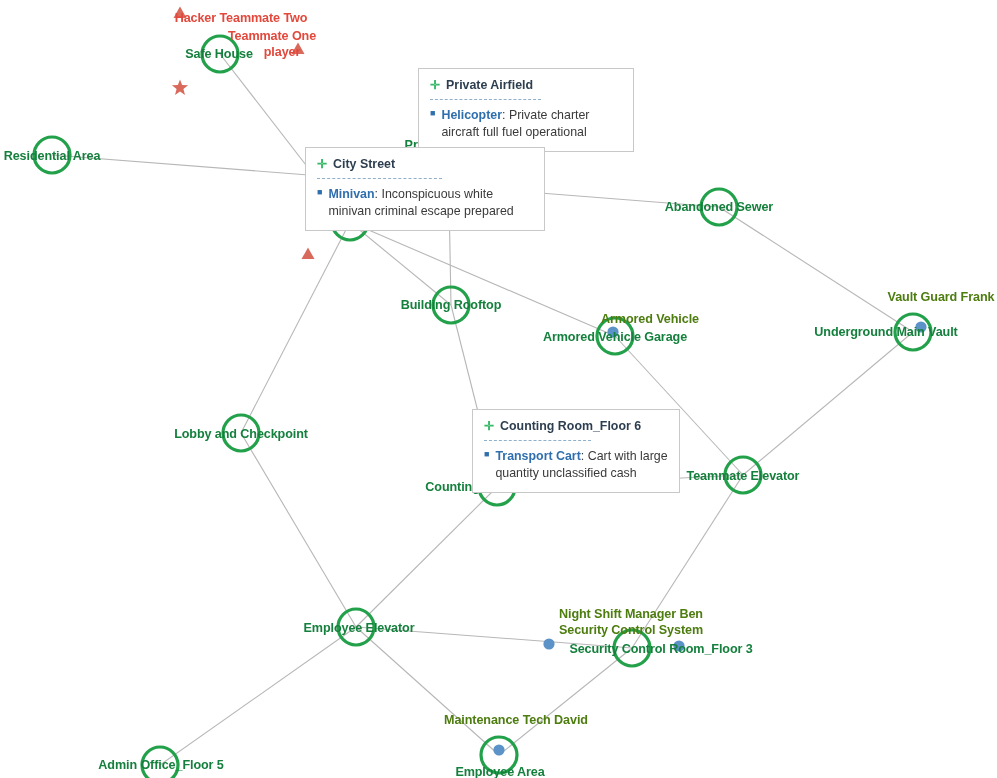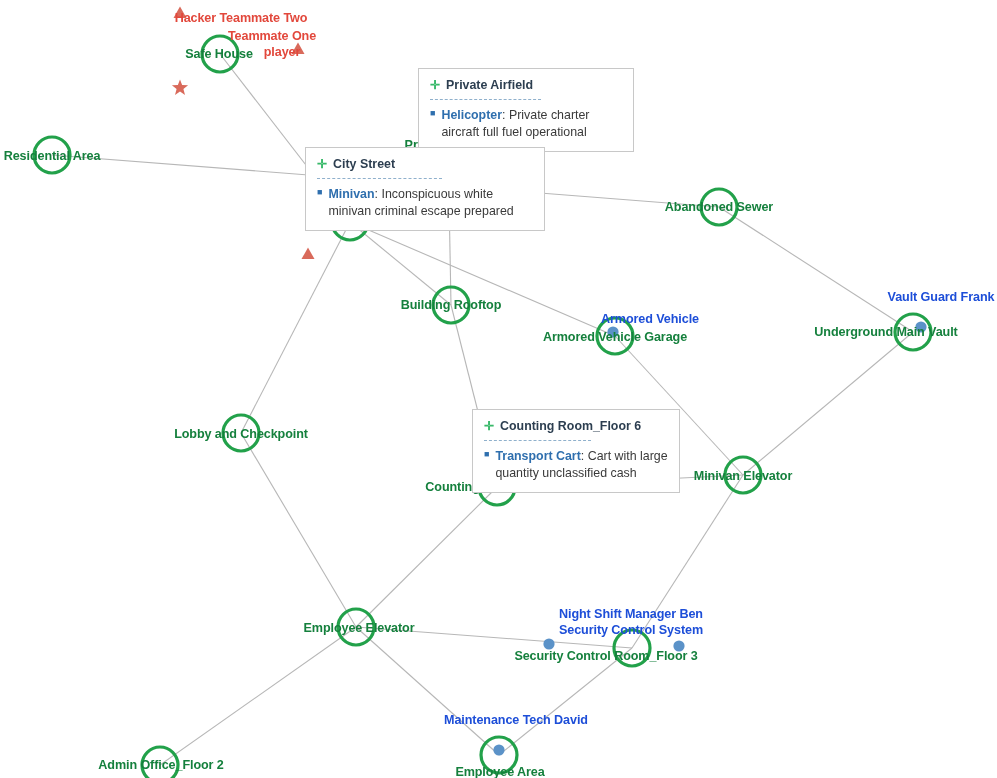--- a/index.html
+++ b/index.html
@@ -13,21 +13,21 @@
   svg.graph{position:absolute;left:0;top:0;width:997px;height:778px;}
   .edge{stroke:#b7b7b7;stroke-width:1.1;fill:none;}
   .node-ring{fill:none;stroke:#22A14A;stroke-width:3.2;}
   .item-dot{fill:#5B92C8;}
   .marker-tri{fill:#d96a5b;}
   .marker-star{fill:#d96a5b;}
 
   .lbl{position:absolute;white-space:nowrap;transform:translate(-50%,-50%);
        font-weight:bold;letter-spacing:-0.1px;}
   .lbl-node{color:#15803d;font-size:12.6px;}
-  .lbl-item{color:#1d4ed8;font-size:12.6px;text-align:center;}
+  .lbl-item{color:#4d7c0f;font-size:12.6px;text-align:center;}
   .lbl-player{color:#e2483c;font-size:12.6px;}
   .lbl-ghost{color:#cfe3f2;font-size:12.6px;}
 
   .tooltip{position:absolute;background:#ffffff;border:1px solid #c8c8c8;
            box-sizing:border-box;padding:9px 11px 10px 11px;}
   .tt-head{font-size:12.4px;font-weight:bold;color:#2c3e50;
            display:flex;align-items:center;gap:6px;line-height:1.15;}
   .tt-plus{color:#39b96a;font-size:12px;font-weight:bold;line-height:1;}
   .tt-rule{border-top:1px dashed #8fb0cc;margin:7px 0 7px 0;width:58%;}
   .tt-row{font-size:12.4px;color:#3a3a3a;line-height:1.35;display:flex;gap:6px;}
@@ -93,24 +93,24 @@
       <div class="lbl lbl-node" style="left: 219px; top: 54px;">Safe House</div>
       <div class="lbl lbl-node" style="left: 448px; top: 145px;">Private Airfield</div>
       <div class="lbl lbl-node" style="left: 52px; top: 156px;">Residential Area</div>
       <div class="lbl lbl-node" style="left: 350px; top: 223px;">City Street</div>
       <div class="lbl lbl-node" style="left: 719px; top: 207px;">Abandoned Sewer</div>
       <div class="lbl lbl-node" style="left: 451px; top: 305px;">Building Rooftop</div>
       <div class="lbl lbl-node" style="left: 615px; top: 337px;">Armored Vehicle Garage</div>
       <div class="lbl lbl-node" style="left: 886px; top: 332px;">Underground Main Vault</div>
       <div class="lbl lbl-node" style="left: 241px; top: 434px;">Lobby and Checkpoint</div>
       <div class="lbl lbl-node" style="left: 496px; top: 487px;">Counting Room_Floor 6</div>
-      <div class="lbl lbl-node" style="left: 743px; top: 476px;">Minivan Elevator</div>
+      <div class="lbl lbl-node" style="left: 743px; top: 476px;">Teammate Elevator</div>
       <div class="lbl lbl-node" style="left: 359px; top: 628px;">Employee Elevator</div>
-      <div class="lbl lbl-node" style="left: 606px; top: 649px; margin-top: 7px;">Security Control Room_Floor 3</div>
-      <div class="lbl lbl-node" style="left: 161px; top: 765px;">Admin Office_Floor 2</div>
+      <div class="lbl lbl-node" style="left: 661px; top: 649px;">Security Control Room_Floor 3</div>
+      <div class="lbl lbl-node" style="left: 161px; top: 765px;">Admin Office_Floor 5</div>
       <div class="lbl lbl-node" style="left: 500px; top: 756px; margin-top: 16px;">Employee Area</div>
       <div class="lbl lbl-item" style="left: 941px; top: 297px;">Vault Guard Frank</div>
       <div class="lbl lbl-item" style="left: 650px; top: 319px;">Armored Vehicle</div>
       <div class="lbl lbl-item" style="left: 631px; top: 614px;">Night Shift Manager Ben</div>
       <div class="lbl lbl-item" style="left: 631px; top: 630px;">Security Control System</div>
       <div class="lbl lbl-item" style="left: 516px; top: 720px;">Maintenance Tech David</div>
       <div class="lbl lbl-player" style="left: 241px; top: 18px;">Hacker Teammate Two</div>
       <div class="lbl lbl-player" style="left: 272px; top: 36px; text-align: right;">Teammate One</div>
       <div class="lbl lbl-player" style="left: 282px; top: 52px;">player</div>
       <div class="lbl lbl-player" style="left: 376px; top: 221px;">Teammate Three</div>

